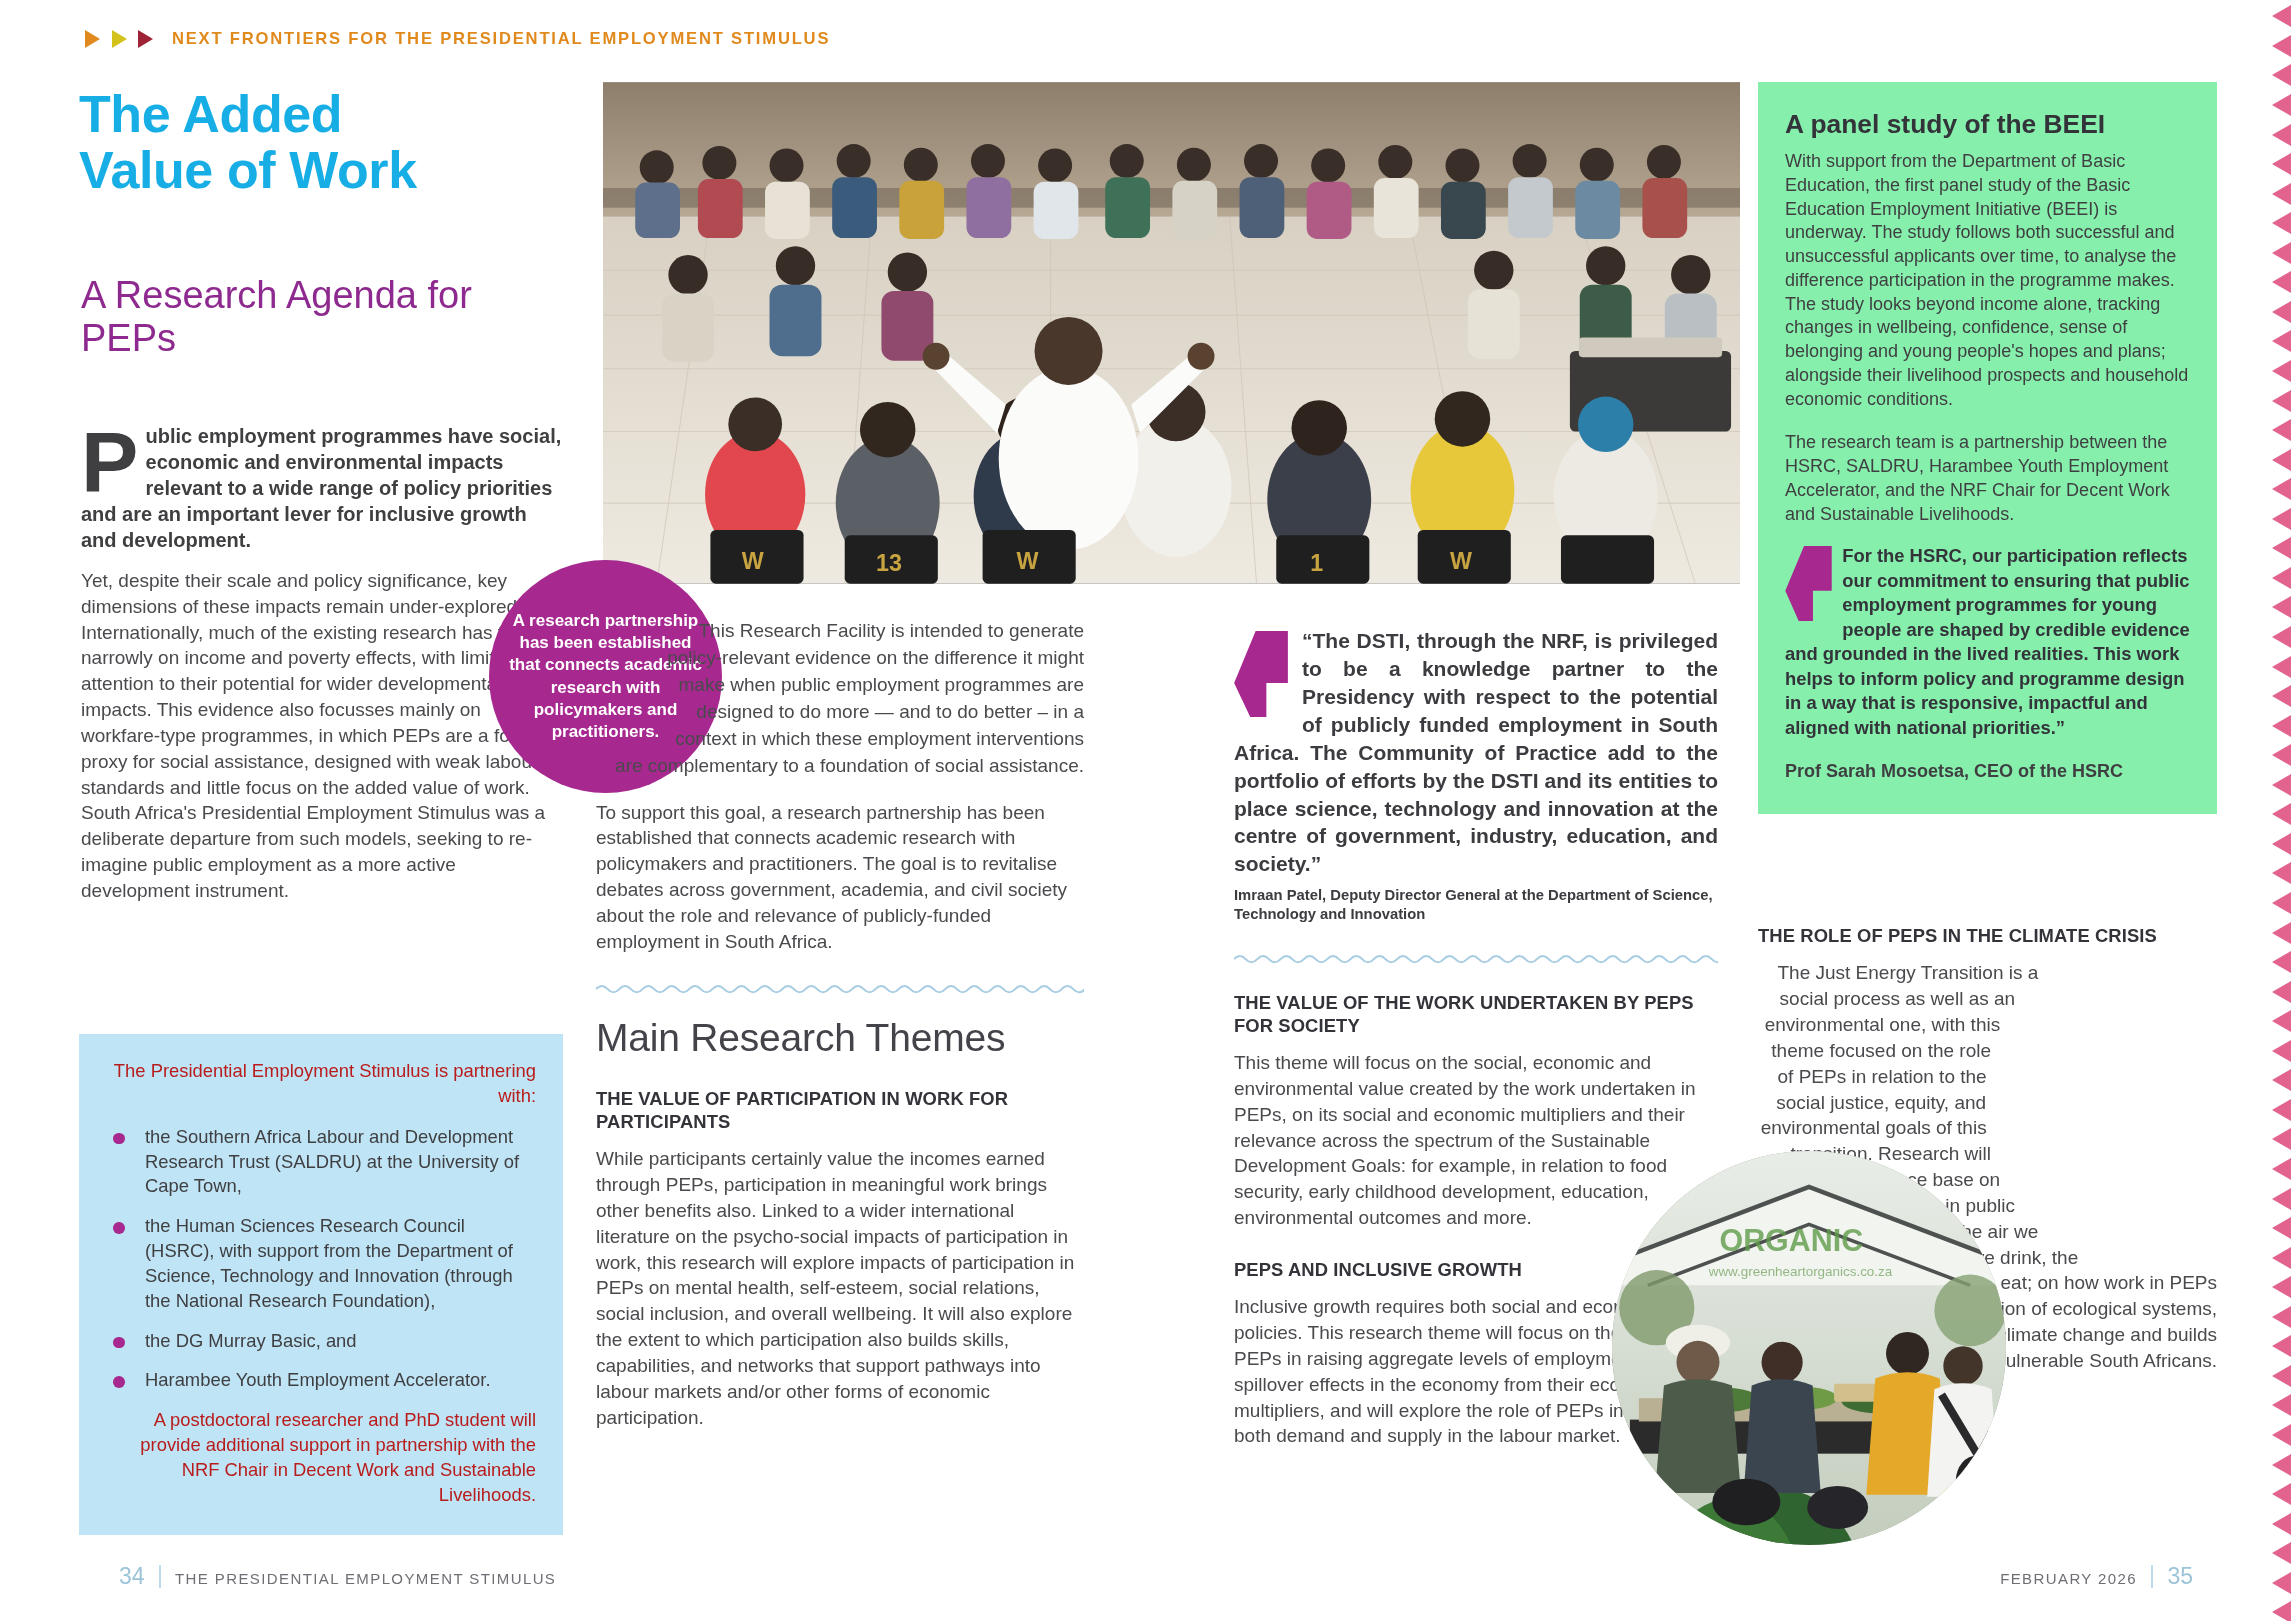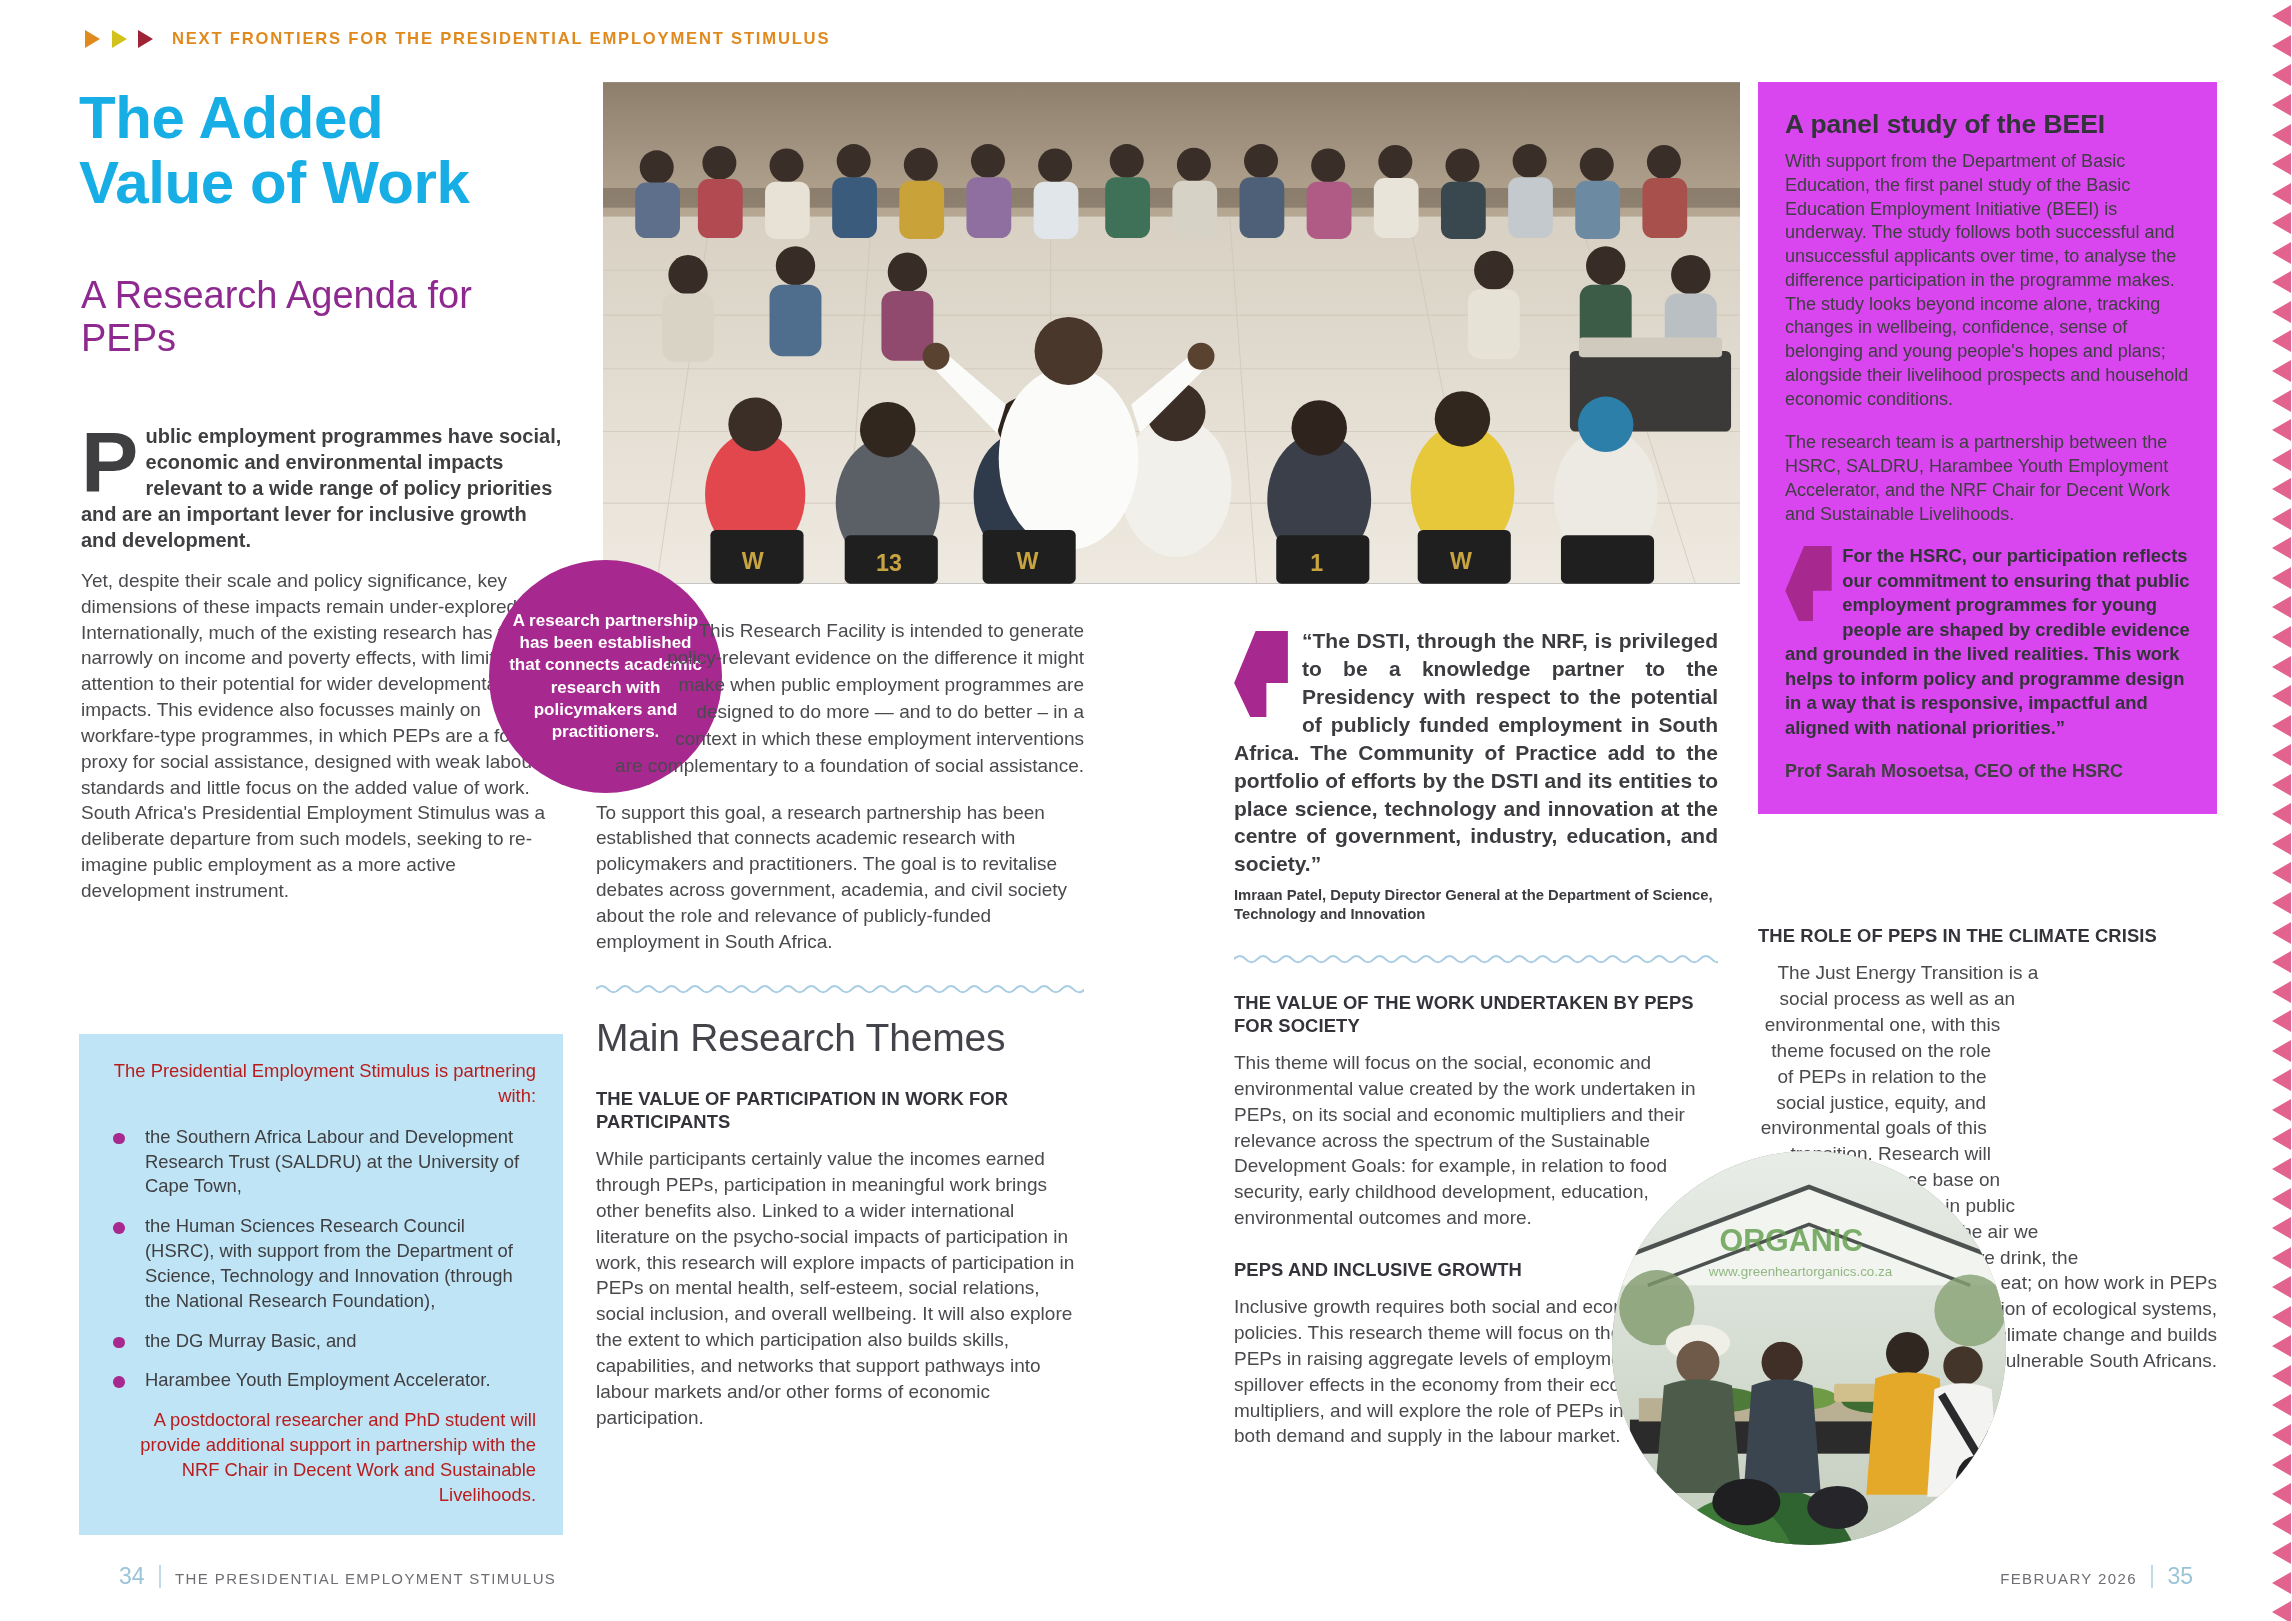--- a/index.html
+++ b/index.html
@@ -25,21 +25,21 @@
   .tri.t2 { border-left: 15px solid #d3c21c; }
   .tri.t3 { border-left: 15px solid #9e2336; }
   .kicker-text {
     font-size: 16.6px; font-weight: bold; letter-spacing: 1.8px;
     color: #e08a1e; margin-left: 7.2px; white-space: nowrap;
   }
 
   
   .title {
     position: absolute; left: 79px; top: 86px; width: 555px;
-    font-size: 60px; line-height: 1.08; font-weight: bold; color: #17aee6;
+    font-size: 52px; line-height: 1.08; font-weight: bold; color: #17aee6;
     letter-spacing: -0.4px;
   }
   .subtitle {
     position: absolute; left: 81px; top: 274px; width: 484px;
     font-size: 38px; line-height: 1.14; color: #8e298f; font-weight: normal;
   }
 
   
   .col1 { position: absolute; left: 81px; top: 423px; width: 484px; }
   .lede {
@@ -122,21 +122,21 @@
   .qmark-glyph {
     position: absolute; left: 0; top: 3.6px; width: 54px; height: 86px;
   }
   .attrib {
     font-size: 14.8px; line-height: 1.28; font-weight: bold; color: #3b3b40; margin-top: 8px;
   }
 
   
   .panel-blue {
     position: absolute; left: 1758px; top: 82px; width: 459px;
-    background: #d946ef; padding: 27px 27px 30px 27px;
+    background: #86efac; padding: 27px 27px 30px 27px;
   }
   .panel-blue h2 {
     font-size: 26.4px; line-height: 1.15; font-weight: bold; color: #33333a; margin-bottom: 10.7px;
   }
   .panel-blue p { font-size: 18px; line-height: 1.32; color: #3f3f42; margin-top: 20px; }
   .panel-blue p.first { margin-top: 0; }
   .hsrc-quote {
     position: relative; margin-top: 18px;
     font-size: 18.4px; line-height: 1.33; font-weight: bold; color: #33333a;
   }

